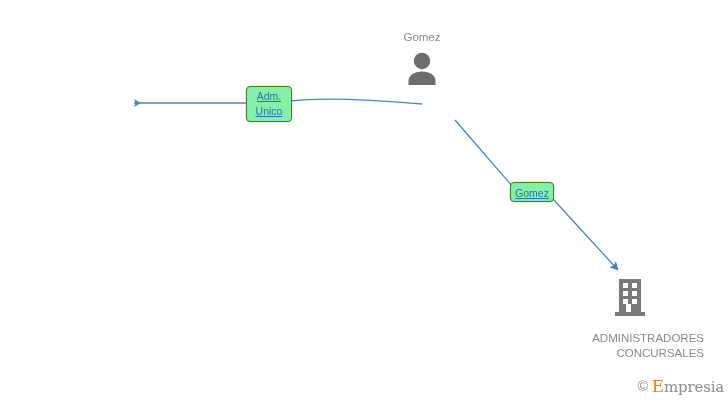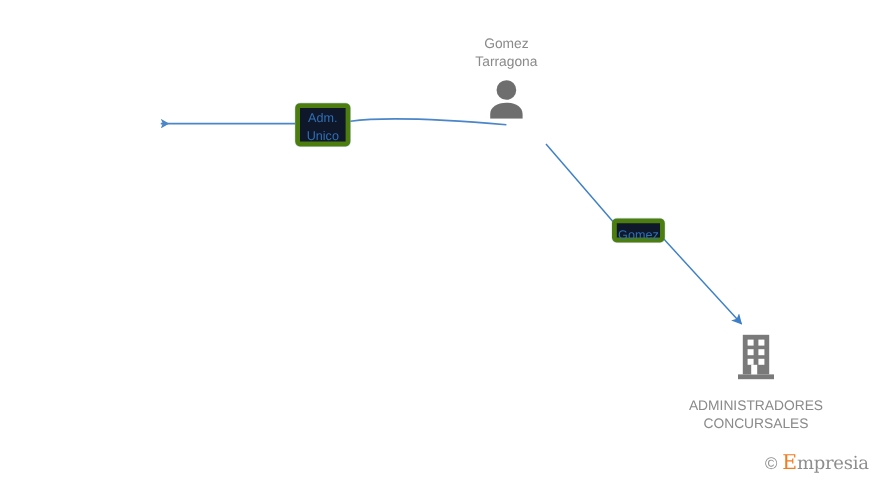--- a/index.html
+++ b/index.html
@@ -46,43 +46,44 @@
   .person-node { left: 370px; top: 30px; width: 104px; text-align: center; }
   .person-node .plabel {
     font-size: 11.5px;
     color: #8a8a8a;
     line-height: 14.5px;
     font-family: "Liberation Sans", sans-serif;
   }
   .person-node .ico { margin-top: 6px; }
 
   
-  .company-right { left: 556px; top: 276px; width: 148px; text-align: center; }
+  .company-right { left: 556px; top: 276px; width: 148px; text-align: right; }
   .company-right .clabel {
     margin-top: 7px;
     font-size: 11.5px;
     color: #8a8a8a;
     line-height: 14.5px;
     font-family: "Liberation Sans", sans-serif;
   }
 
   
   .edge-label {
     position: absolute;
     box-sizing: border-box;
-    border: 4px solid #4d7c0f;
+    border: 1px solid #4d7c0f;
     border-radius: 4px;
-    background: #0f172a;
+    background: #86efac;
     color: #2f6fb5;
     font-size: 10.5px;
     font-family: "Liberation Sans", sans-serif;
     text-align: center;
     line-height: 15px;
     padding-top: 2px;
     box-shadow: 0 0 0 0.5px rgba(91,155,213,0.25);
+    text-decoration: underline;
   }
   #label-adm-unico { left: 246px; top: 86px; width: 46px; height: 36px; }
   #label-socio { left: 510px; top: 182px; width: 44px; height: 20px; line-height: 16px; }
 
   
   #watermark {
     position: absolute;
     left: 640px;
     top: 376px;
     width: 84px;
@@ -128,21 +129,20 @@
     <path d="M 246 103 L 134 103" fill="none" stroke="#4a86c8" stroke-width="1.35" marker-end="url(#arrow-left)"></path>
 
     <path d="M 455 120 L 512 186" fill="none" stroke="#3d7fc8" stroke-width="1.2"></path>
     <path d="M 553 199 L 618 270" fill="none" stroke="#3d7fc8" stroke-width="1.2" marker-end="url(#arrow-diag)"></path>
   </svg>
 
 
   <div class="node person-node">
     <div class="plabel">
       <div>Gomez</div>
-      <div>Tarragona</div>
     </div>
     <div class="ico">
       <svg width="104" height="34" viewBox="0 0 104 34" xmlns="http://www.w3.org/2000/svg">
         <g fill="#6e6e6e">
           <circle cx="52" cy="10" r="8.2"></circle>
           <path d="M 38.5 34 L 38.5 30 C 38.5 24.2 44.4 20.6 52 20.6 C 59.6 20.6 65.5 24.2 65.5 30 L 65.5 34 Z"></path>
         </g>
       </svg>
     </div>
   </div>

